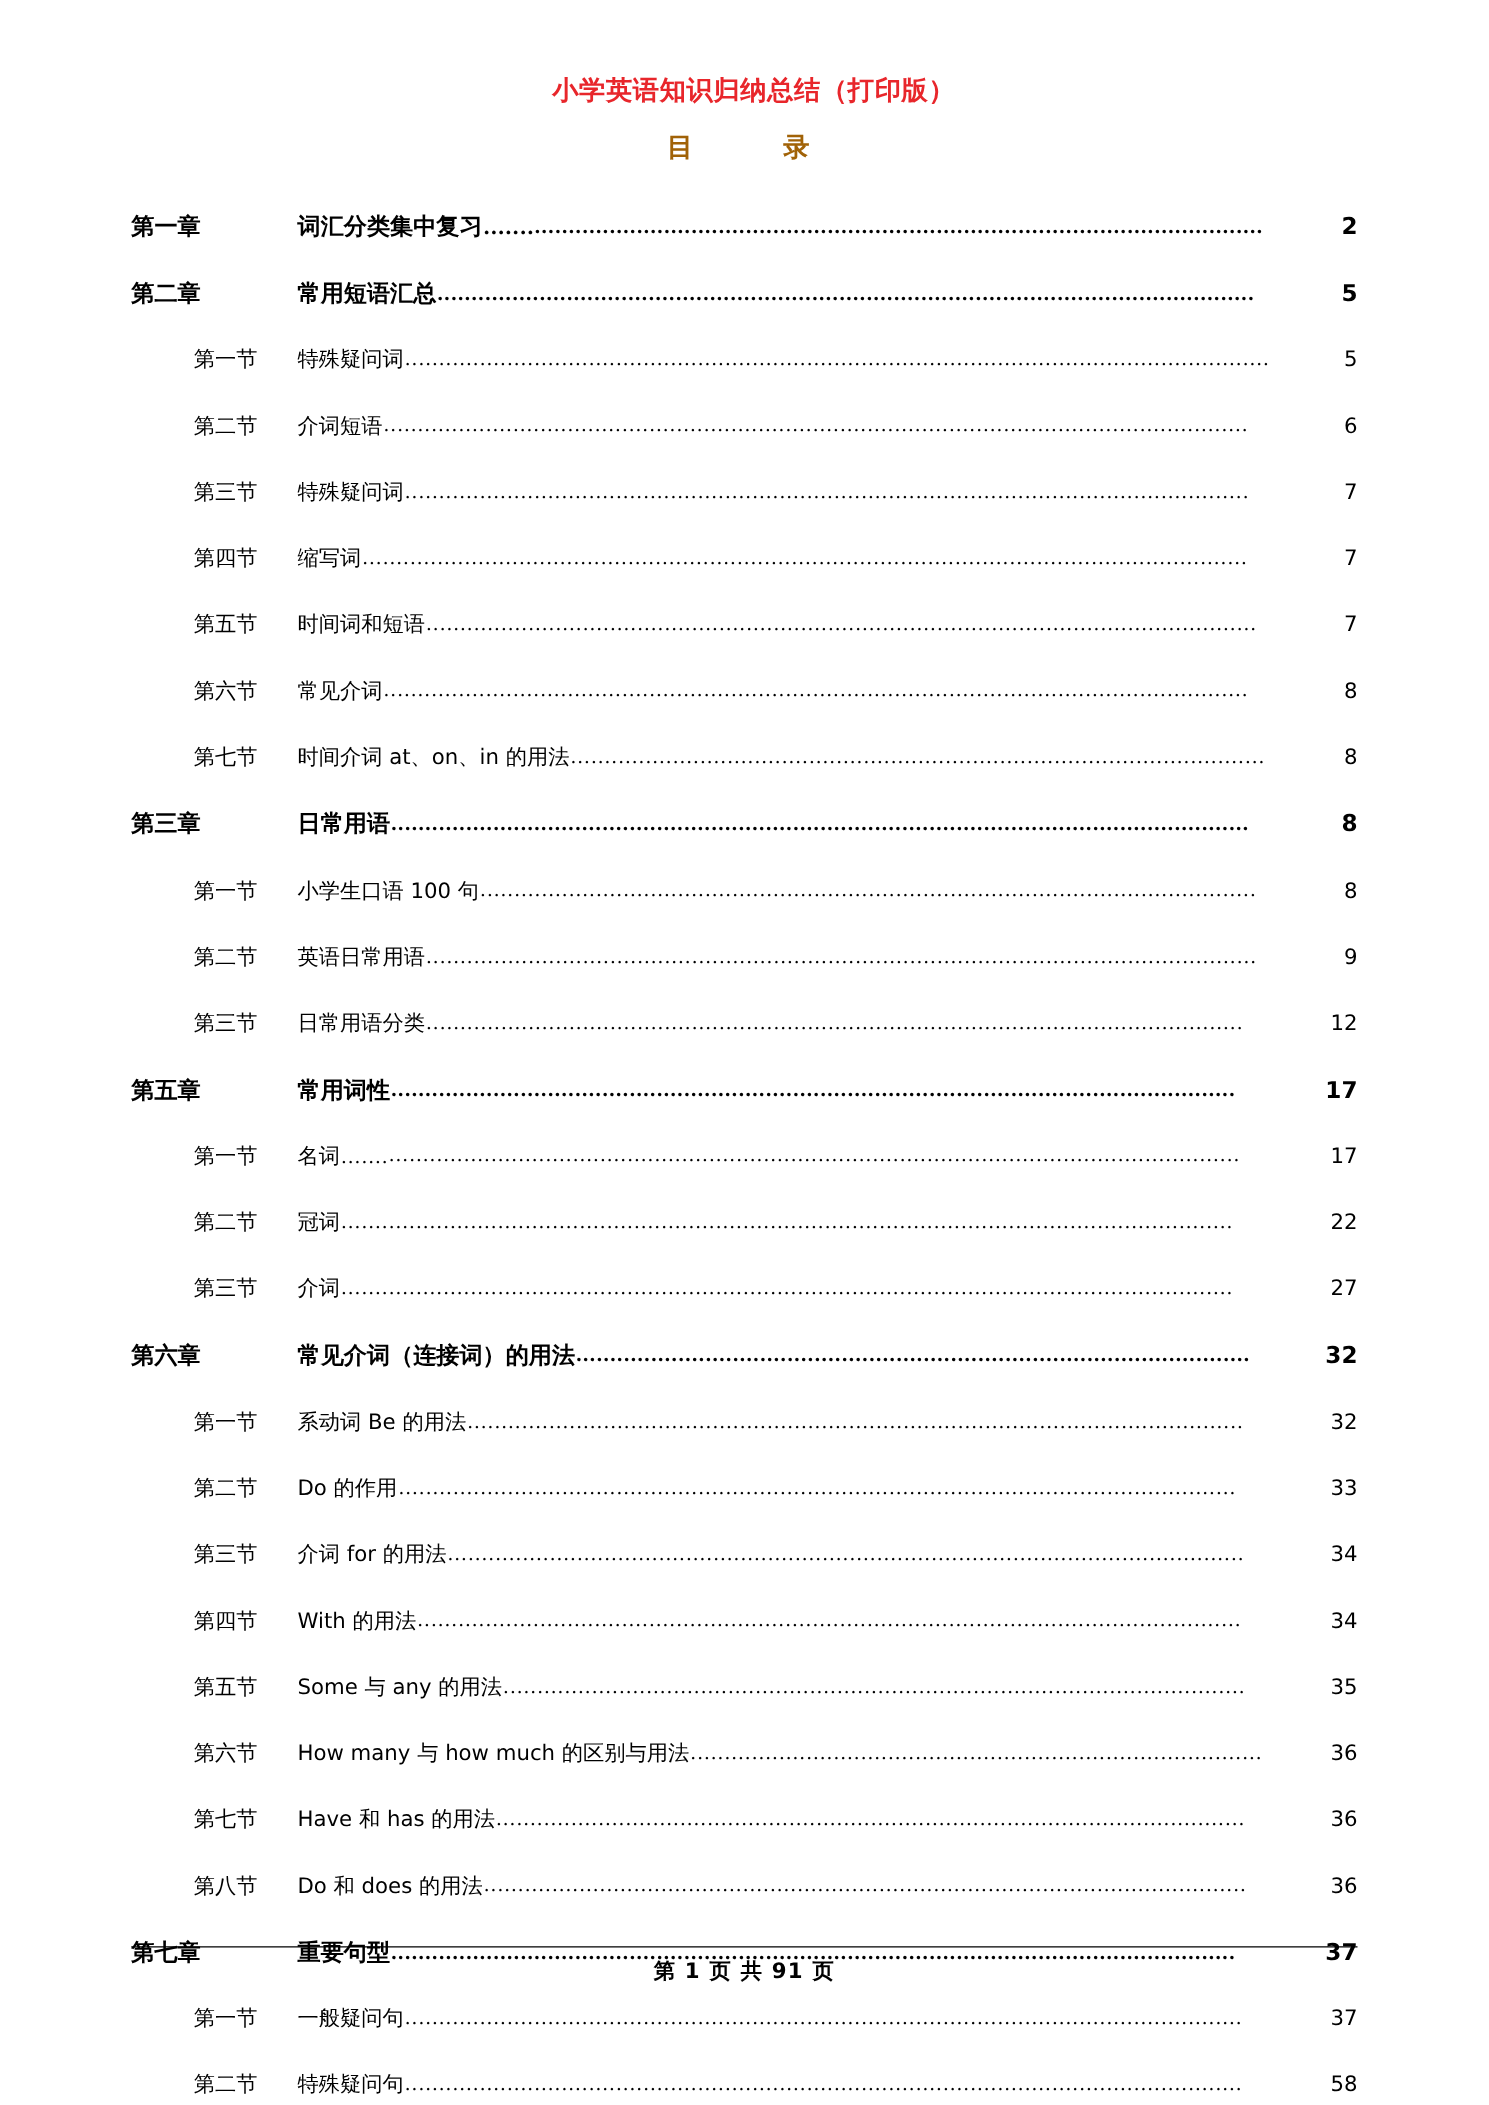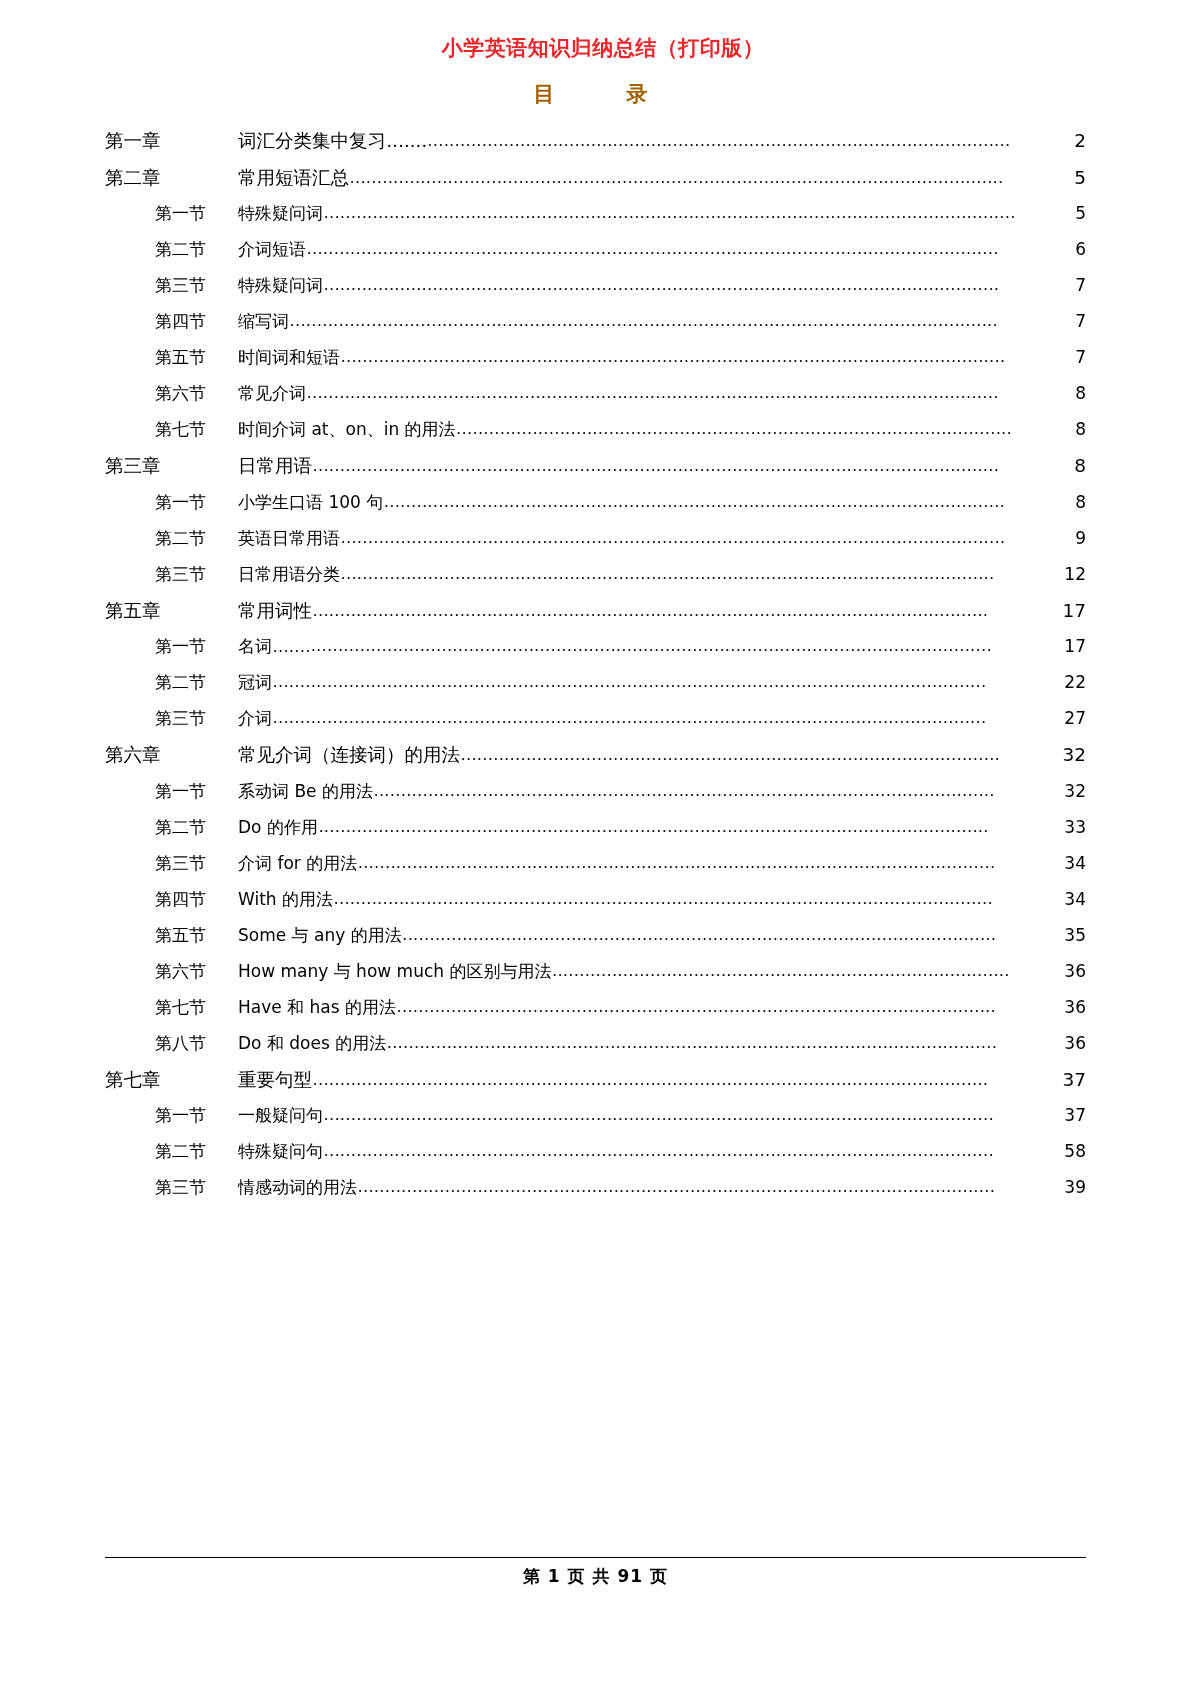--- a/index.html
+++ b/index.html
@@ -17,21 +17,21 @@
     padding: 0;
     overflow: hidden;
   }
   .doc-title {
     text-align: center;
     color: #e8262b;
     font-family: "DejaVu Sans", sans-serif;
     font-weight: bold;
     font-size: 21px;
     letter-spacing: 0.5px;
-    margin-top: 34px;
+    margin-top: 58px;
     padding-left: 15px;
   }
   .toc-title {
     text-align: center;
     color: #a16207;
     font-family: "DejaVu Sans", sans-serif;
     font-weight: bold;
     font-size: 21px;
     letter-spacing: 10px;
     margin-top: 18px;
@@ -42,21 +42,21 @@
   }
   .toc-row {
     display: flex;
     align-items: baseline;
     font-size: 18px;
     line-height: 1;
     margin-bottom: 19px;
     white-space: nowrap;
   }
   .toc-row.chapter {
-    font-weight: normal;
+    font-weight: bold;
     font-family: "DejaVu Sans", sans-serif;
     font-size: 18.5px;
     margin-bottom: 18px;
   }
   .toc-row.section {
     font-family: "DejaVu Sans", sans-serif;
     font-size: 17px;
     padding-left: 50px;
     margin-bottom: 19px;
   }
@@ -65,20 +65,21 @@
   }
   .toc-row.chapter .lbl {
     width: 133px;
   }
   .toc-row.section .lbl {
     width: 83px;
   }
   .txt {
     flex: 0 0 auto;
     padding-right: 1px;
+    margin-top: 17px;
   }
   .dots {
     flex: 1 1 auto;
     overflow: hidden;
     white-space: nowrap;
     font-family: "Liberation Serif", serif;
     letter-spacing: 1.2px;
     font-size: 17px;
     position: relative;
     top: -1px;

